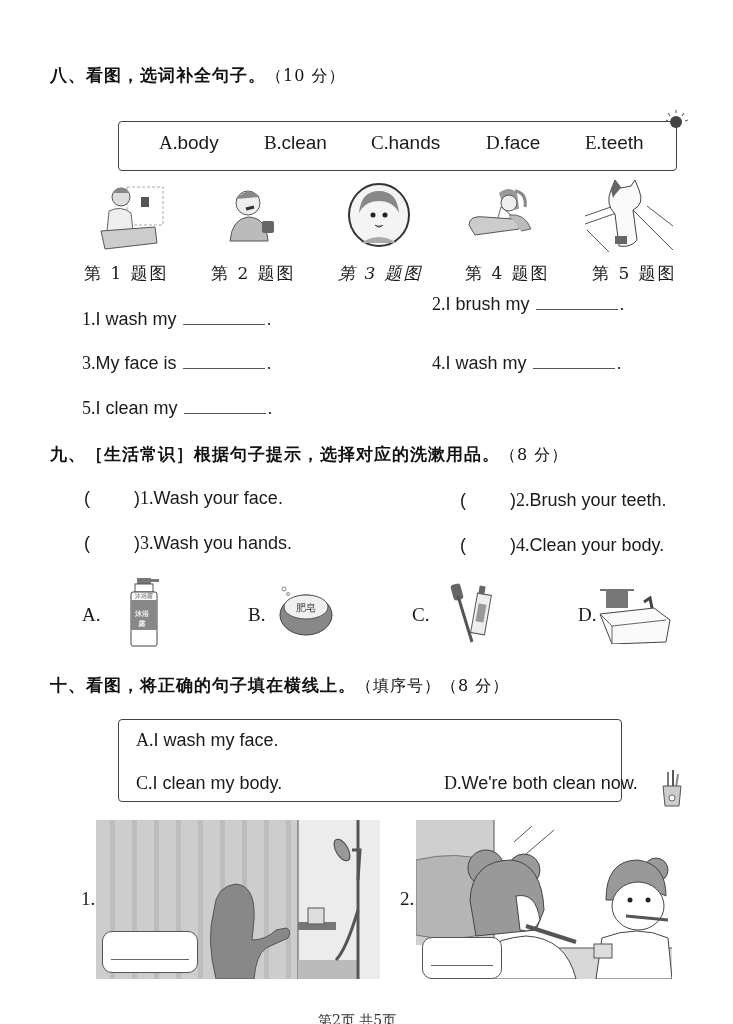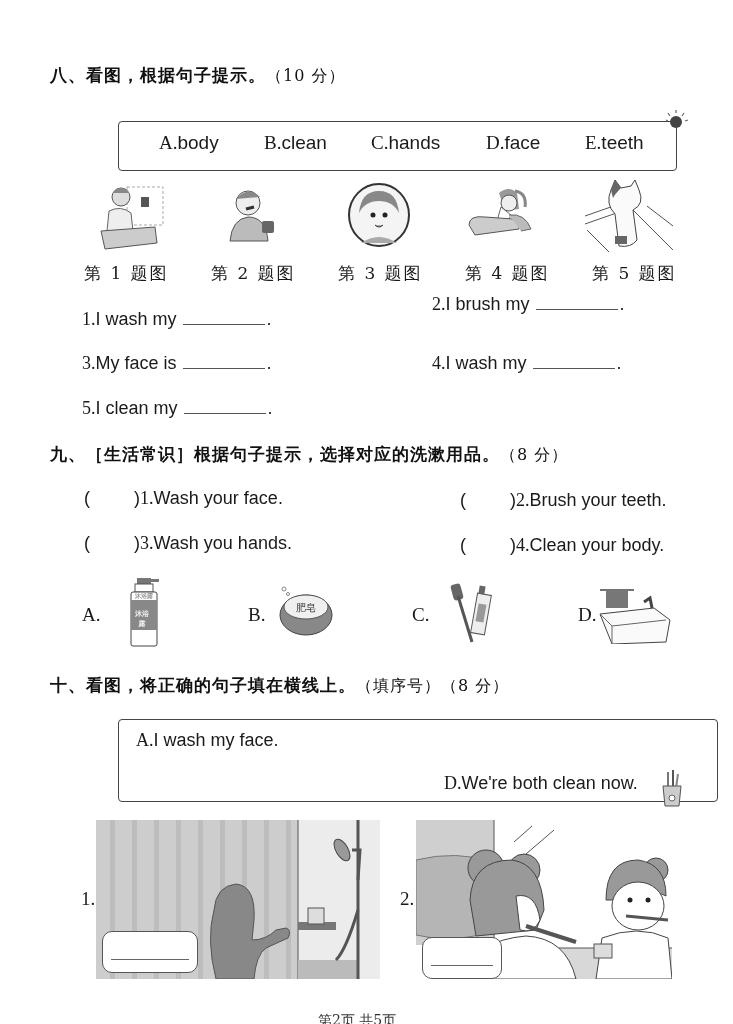--- a/index.html
+++ b/index.html
@@ -25,21 +25,21 @@
   .scene { position: absolute; overflow: hidden; }
   .scene-num { position: absolute; font-family: "Liberation Serif", serif; font-size: 19px; }
   .bubble { position: absolute; background: #fff; border: 1.5px solid #555; border-radius: 10px; }
   .bubble .line { position: absolute; left: 8px; right: 8px; bottom: 12px; border-bottom: 1.5px solid #666; }
   .footer { position: absolute; font-family: "DejaVu Serif", serif; font-size: 14px; color: #333; white-space: nowrap; }
 </style>
 </head>
 <body>
 
 <div class="abs section-title" style="left:50px; top:64px;">
-  <span>八、看图，根据句子提示。</span><span class="pts">（10 分）</span>
+  <span>八、看图，选词补全句子。</span><span class="pts">（10 分）</span>
 </div>
 
 <div class="abs word-box" style="left:118px; top:121px; width:559px; height:50px;">
   <div class="word" style="left:40px;"><span class="lbl">A.</span><span>body</span></div>
   <div class="word" style="left:145px;"><span class="lbl">B.</span><span>clean</span></div>
   <div class="word" style="left:252px;"><span class="lbl">C.</span><span>hands</span></div>
   <div class="word" style="left:367px;"><span class="lbl">D.</span><span>face</span></div>
   <div class="word" style="left:466px;"><span class="lbl">E.</span><span>teeth</span></div>
 </div>
 
@@ -103,21 +103,21 @@
     <line x1="62" y1="26" x2="88" y2="46" stroke="#555"></line>
     <line x1="2" y1="50" x2="24" y2="72" stroke="#555"></line>
     <path d="M26 10 L30 0 L36 8 L46 6 L50 0 L54 10 Q60 24 48 30 L52 60 Q46 68 34 66 L30 34 Q20 24 26 10 Z" fill="#fafafa" stroke="#444"></path>
     <path d="M26 10 L30 0 L36 8 Q30 14 28 18 Z" fill="#666"></path>
     <rect x="30" y="56" width="12" height="8" fill="#666"></rect>
   </svg>
 </div>
 
 <div class="fig-cap" style="left:84px; top:262px;">第 1 题图</div>
 <div class="fig-cap" style="left:211px; top:262px;">第 2 题图</div>
-<div class="fig-cap" style="left:338px; top:262px;">第 3 题图</div>
+<div class="fig-cap" style="left:338px; top:262px;font-style:italic;">第 3 题图</div>
 <div class="fig-cap" style="left:465px; top:262px;">第 4 题图</div>
 <div class="fig-cap" style="left:592px; top:262px;">第 5 题图</div>
 
 <div class="q" style="left:82px; top:309px;">
   <span class="num">1.</span><span>I wash my</span><span class="blank"></span><span>.</span>
 </div>
 <div class="q" style="left:432px; top:294px;">
   <span class="num">2.</span><span>I brush my</span><span class="blank"></span><span>.</span>
 </div>
 <div class="q" style="left:82px; top:353px;">
@@ -192,22 +192,23 @@
     <path d="M2 28 L56 22 L72 34 L68 56 L14 58 Z" fill="#fafafa" stroke="#444"></path>
     <path d="M2 28 L14 40 L68 34" fill="none" stroke="#666"></path>
     <line x1="14" y1="40" x2="14" y2="58" stroke="#666"></line>
   </svg>
 </div>
 
 <div class="abs section-title" style="left:50px; top:674px;">
   <span>十、看图，将正确的句子填在横线上。</span><span class="pts">（填序号）</span><span class="pts">（8 分）</span>
 </div>
 
-<div class="abs word-box" style="left:118px; top:719px; width:600px; height:83px;text-align:right;">
+<div class="abs word-box" style="left:118px; top:719px; width:504px; height:83px;text-align:right;">
   <div class="sent" style="left:17px; top:10px;"><span class="lbl">A.</span><span>I wash my face.</span></div>
+  <div class="sent" style="left:17px; top:53px;"><span class="lbl">C.</span><span>I clean my body.</span></div>
   <div class="sent" style="left:325px; top:53px;"><span class="lbl">D.</span><span>We're both clean now.</span></div>
 </div>
 
 <div class="abs" style="left:660px; top:770px;">
   <svg width="24" height="38" viewBox="0 0 24 38">
     <line x1="8" y1="2" x2="8" y2="18" stroke="#777" stroke-width="2"></line>
     <line x1="13" y1="0" x2="13" y2="18" stroke="#555" stroke-width="2"></line>
     <line x1="18" y1="4" x2="16" y2="18" stroke="#888" stroke-width="2"></line>
     <path d="M3 16 L21 16 L19 36 L5 36 Z" fill="#ccc" stroke="#555"></path>
     <circle cx="12" cy="28" r="3" fill="#fff" stroke="#666"></circle>

